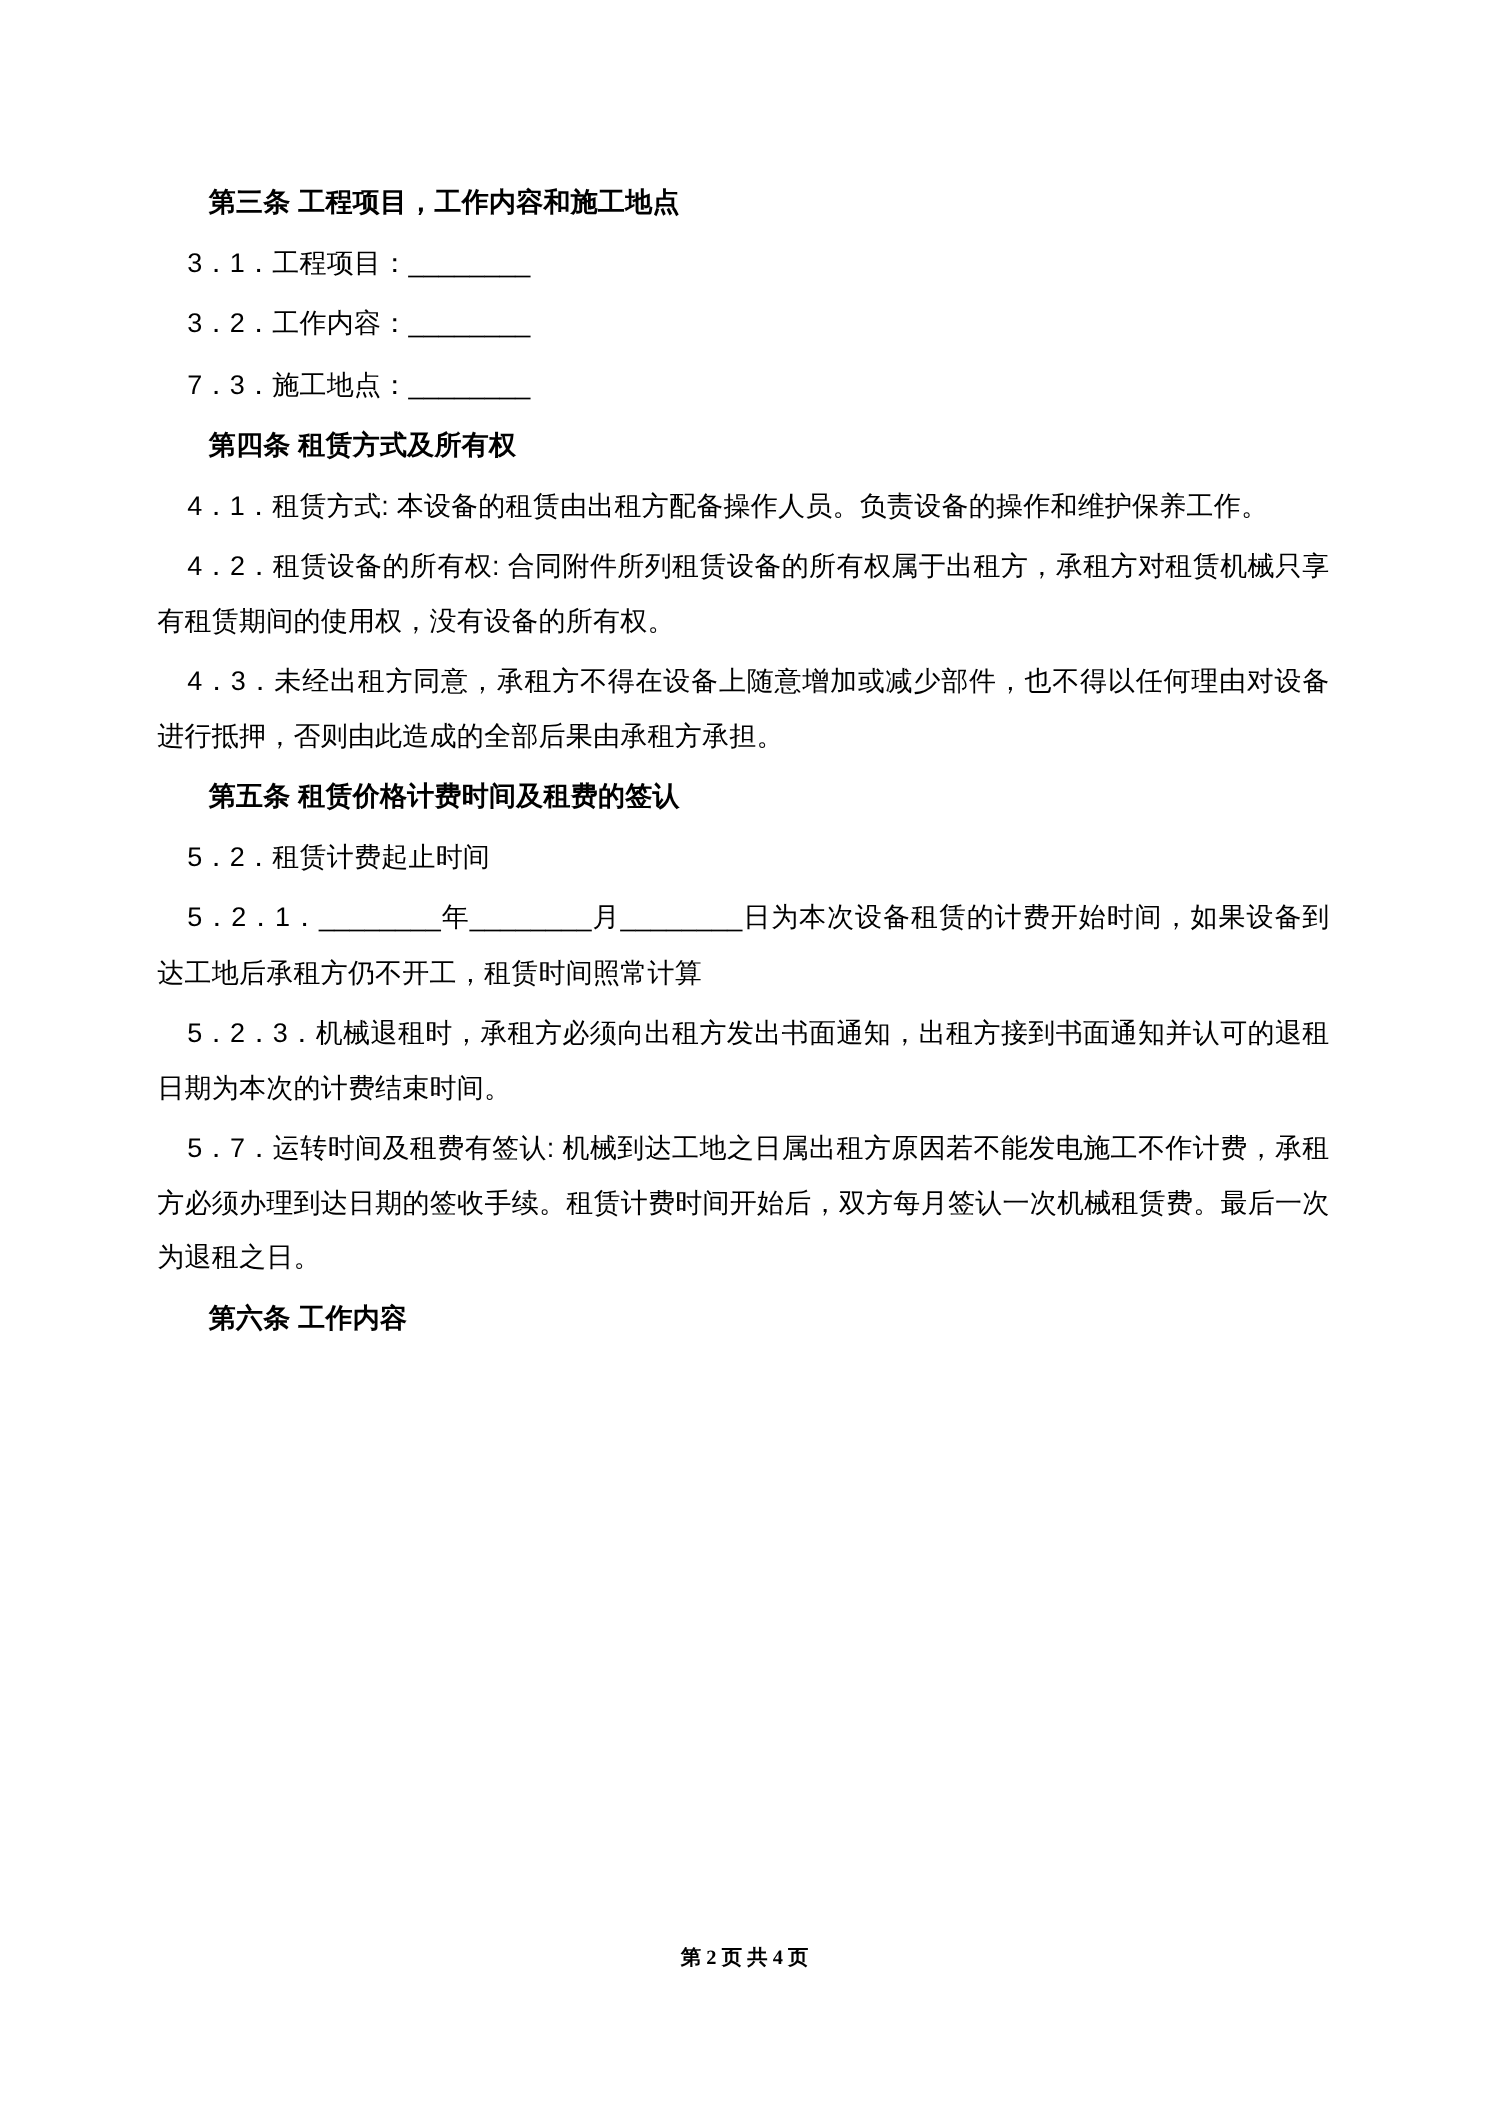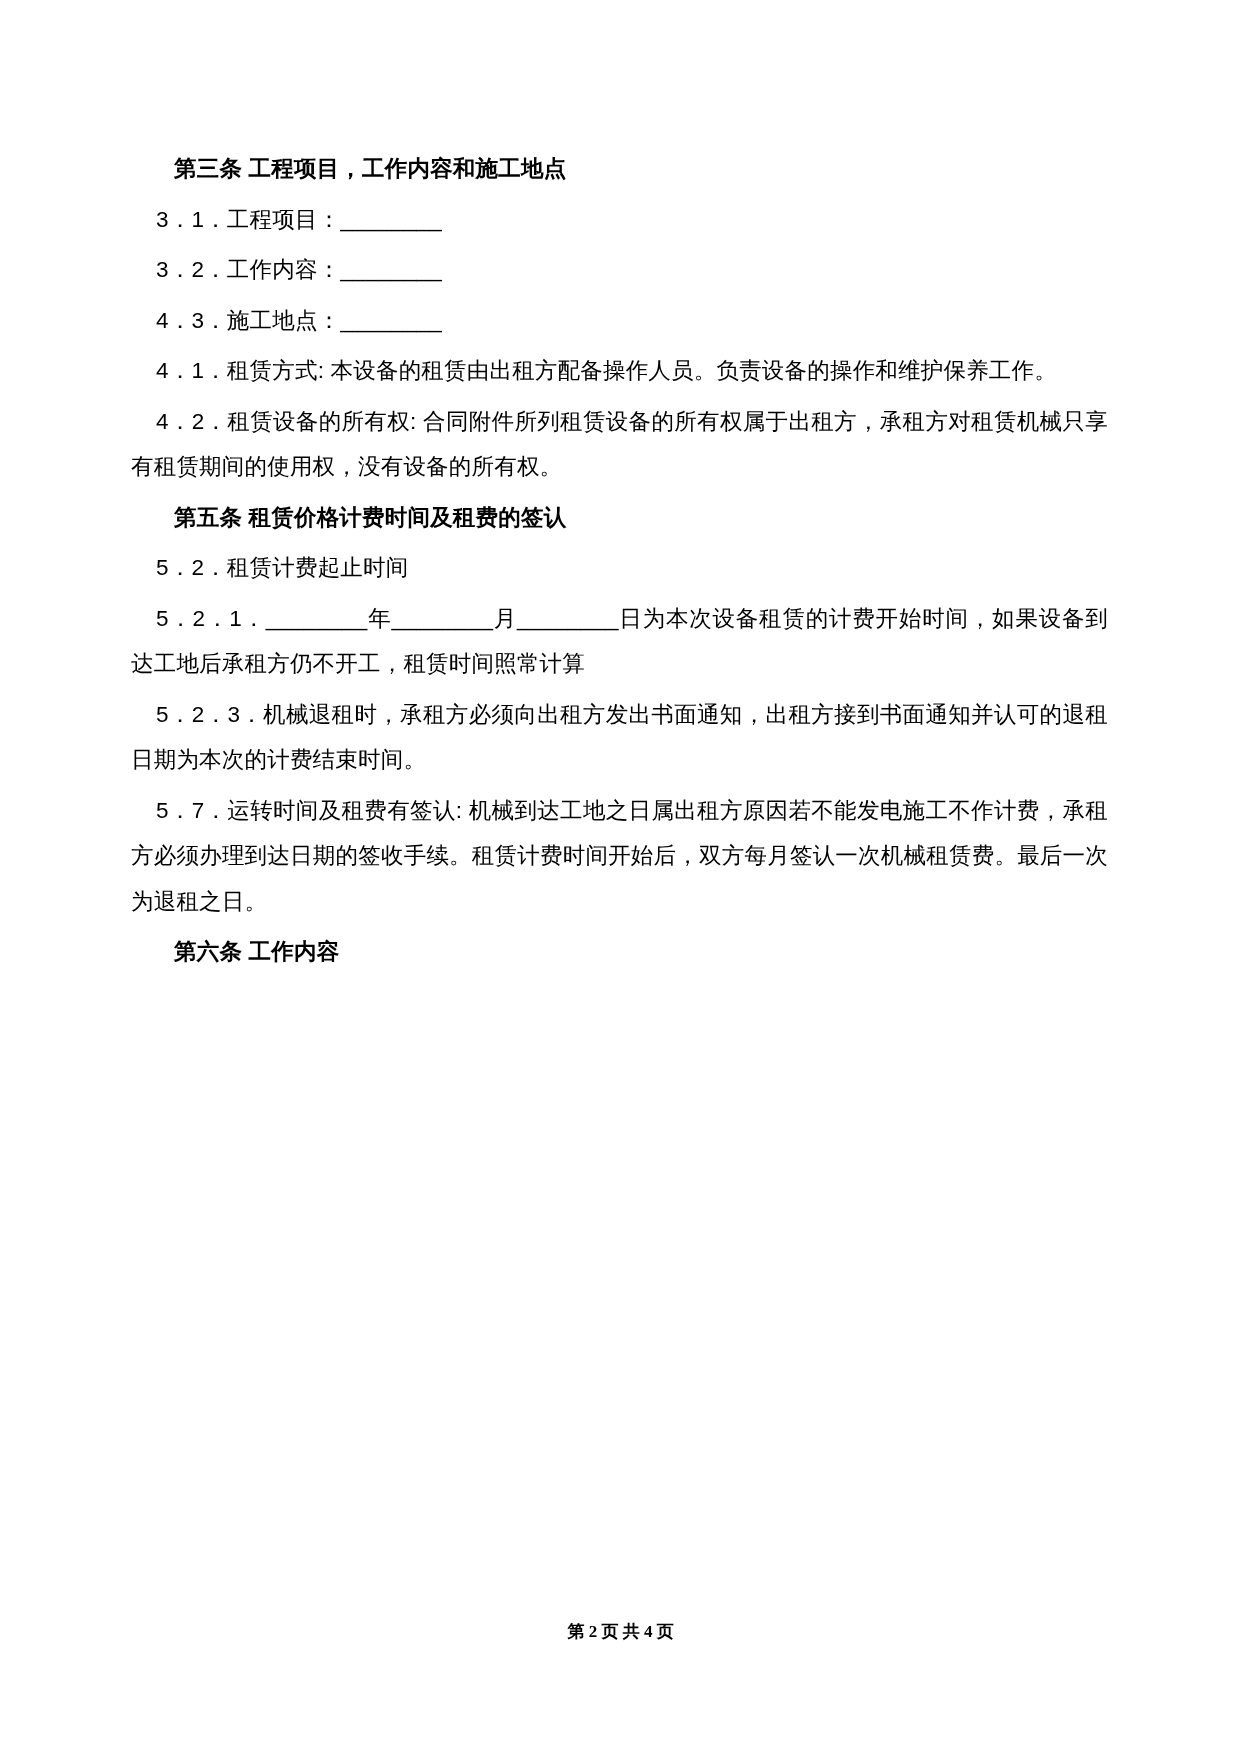--- a/index.html
+++ b/index.html
@@ -50,23 +50,25 @@
     }
   </style>
 </head>
 <body>
 
 <div class="page">
   <div class="doc-body">
     <p class="para heading">第三条 工程项目，工作内容和施工地点</p>
     <p class="para clause">3．1．工程项目：________</p>
     <p class="para clause">3．2．工作内容：________</p>
-    <p class="para clause">4．3．施工地点：________</p>
+    <p class="para clause">7．3．施工地点：________</p>
+    <p class="para heading">第四条 租赁方式及所有权</p>
     <p class="para clause">4．1．租赁方式: 本设备的租赁由出租方配备操作人员。负责设备的操作和维护保养工作。</p>
     <p class="para clause">4．2．租赁设备的所有权: 合同附件所列租赁设备的所有权属于出租方，承租方对租赁机械只享有租赁期间的使用权，没有设备的所有权。</p>
+    <p class="para clause">4．3．未经出租方同意，承租方不得在设备上随意增加或减少部件，也不得以任何理由对设备进行抵押，否则由此造成的全部后果由承租方承担。</p>
     <p class="para heading">第五条 租赁价格计费时间及租费的签认</p>
     <p class="para clause">5．2．租赁计费起止时间</p>
     <p class="para clause">5．2．1．________年________月________日为本次设备租赁的计费开始时间，如果设备到达工地后承租方仍不开工，租赁时间照常计算</p>
     <p class="para clause">5．2．3．机械退租时，承租方必须向出租方发出书面通知，出租方接到书面通知并认可的退租日期为本次的计费结束时间。</p>
     <p class="para clause">5．7．运转时间及租费有签认: 机械到达工地之日属出租方原因若不能发电施工不作计费，承租方必须办理到达日期的签收手续。租赁计费时间开始后，双方每月签认一次机械租赁费。最后一次为退租之日。</p>
     <p class="para heading">第六条 工作内容</p>
   </div>
   <div class="footer">第 2 页 共 4 页</div>
 </div>
 

